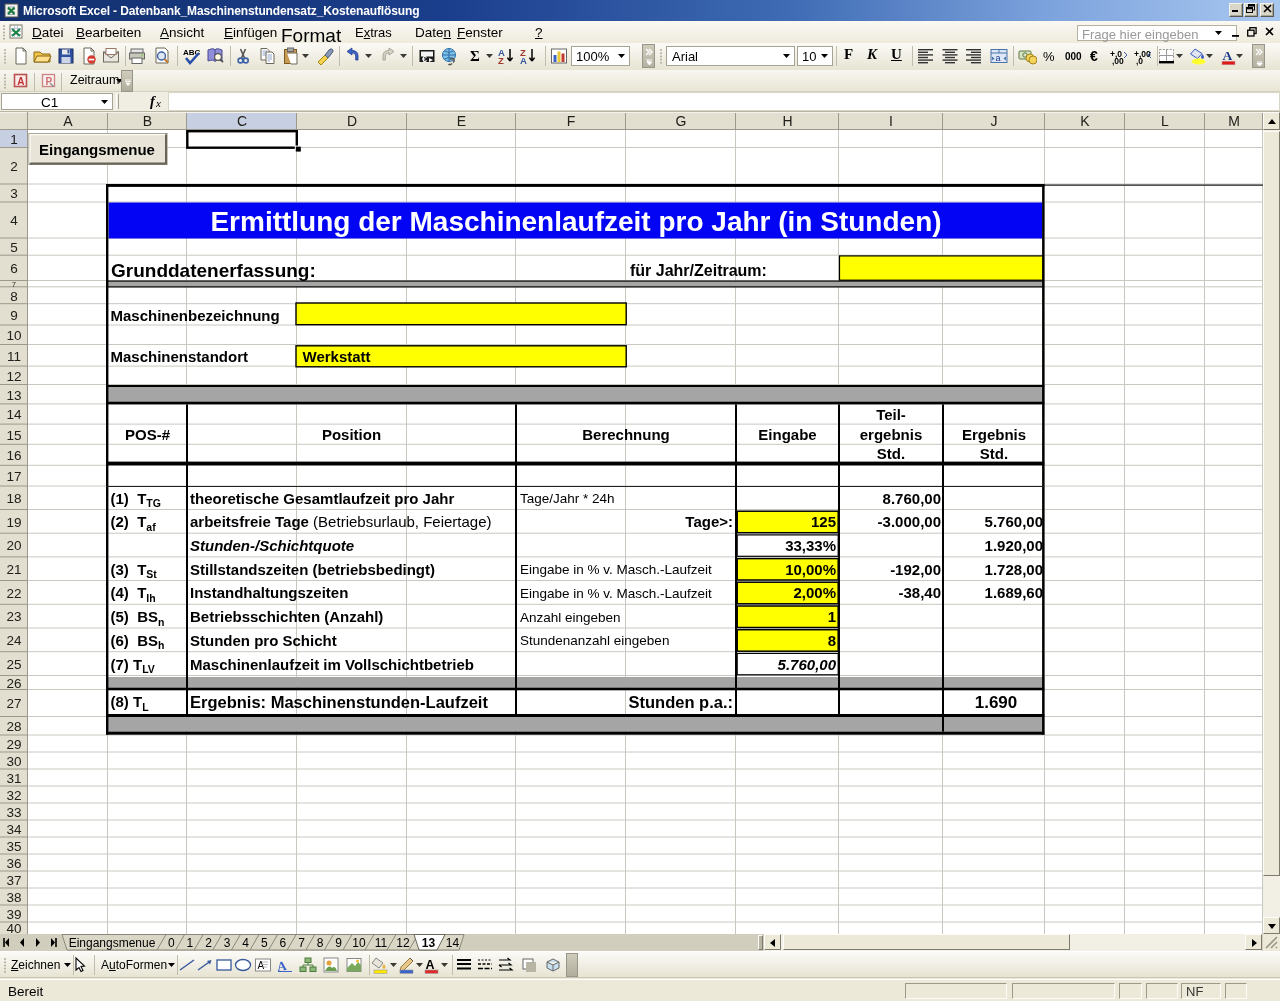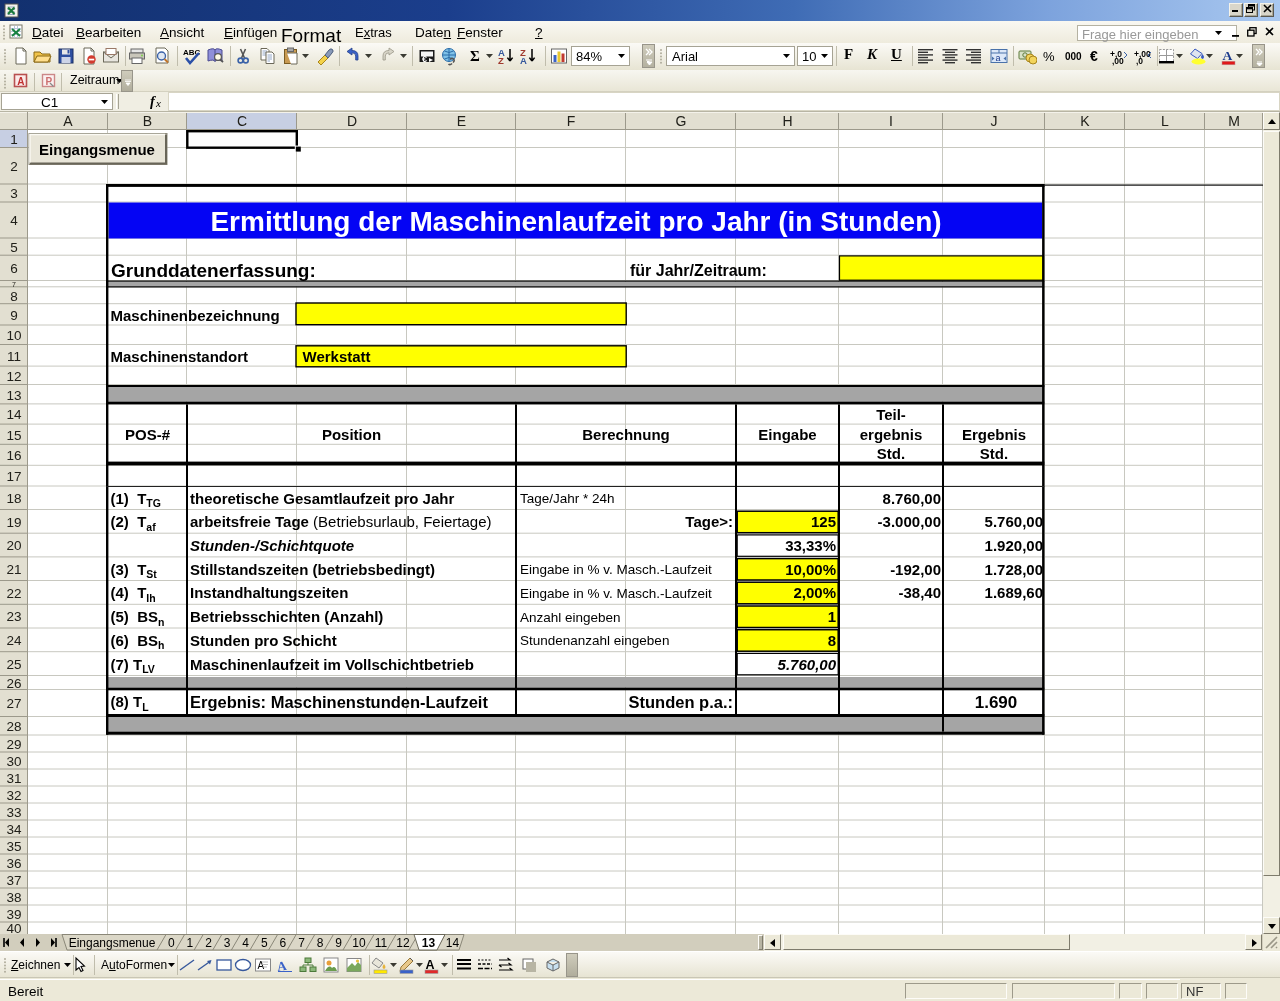--- a/index.html
+++ b/index.html
@@ -7,20 +7,21 @@
 .sep{position:absolute;width:1px;background:#c0bdac;top:3px;height:20px}
 .vsep2{position:absolute;width:1px;background:#c0bdac;top:3px;height:18px}
 </style></head><body>
 <div class="ab" style="left:0;top:0;width:1280px;height:21px;background:linear-gradient(90deg,#12306e 0%,#1b3e8c 35%,#3f6cb5 62%,#7da3dd 82%,#a9c8f0 100%)">
 <svg class="ab" style="left:4px;top:3px" width="15" height="15">
       <rect x="0" y="0" width="15" height="15" fill="#fff" opacity="0"></rect>
       <rect x="1" y="1" width="13" height="13" fill="#f4f4ec" stroke="#555"></rect>
       <path d="M3.5,4 L11,4 M3.5,6.5 L11,6.5 M3.5,9 L11,9 M3.5,11.5 L11,11.5" stroke="#9aa7c0" stroke-width="1"></path>
       <path d="M4,4.5 L10.5,11 M10.5,4.5 L4,11" stroke="#1a7a3c" stroke-width="2.2"></path>
     </svg>
+<span class="ab" style="left:23px;top:3.5px;font-size:12px;font-weight:bold;color:#fff;letter-spacing:-0.12px">Microsoft Excel - Datenbank_Maschinenstundensatz_Kostenauflösung</span>
     <div class="ab" style="left:1229px;top:3px;width:14px;height:13.5px;background:#d9d6ca;border:1px solid;border-color:#f5f3ea #5a5850 #5a5850 #f5f3ea;box-shadow:inset -1px -1px 0 #a8a595;font-size:10px;text-align:center;line-height:12px;font-weight:bold;color:#000"><svg width="8" height="9">
         <rect x="0" y="6" width="6" height="2" fill="#000"></rect>
       </svg></div>
     <div class="ab" style="left:1243.5px;top:3px;width:14px;height:13.5px;background:#d9d6ca;border:1px solid;border-color:#f5f3ea #5a5850 #5a5850 #f5f3ea;box-shadow:inset -1px -1px 0 #a8a595;font-size:10px;text-align:center;line-height:12px;font-weight:bold;color:#000"><svg width="9" height="9">
         <rect x="2.5" y="0.5" width="6" height="5.5" fill="none" stroke="#000"></rect>
         <rect x="2.5" y="0.5" width="6" height="2" fill="#000"></rect>
         <rect x="0.5" y="3.5" width="6" height="5" fill="#d9d6ca" stroke="#000"></rect>
         <rect x="0.5" y="3.5" width="6" height="1.8" fill="#000"></rect>
       </svg></div>
     <div class="ab" style="left:1260px;top:3px;width:14px;height:13.5px;background:#d9d6ca;border:1px solid;border-color:#f5f3ea #5a5850 #5a5850 #f5f3ea;box-shadow:inset -1px -1px 0 #a8a595;font-size:10px;text-align:center;line-height:12px;font-weight:bold;color:#000"><svg width="9" height="9">
@@ -188,21 +189,21 @@
       <path d="M13,3 V15 M13,15 l-2.6,-3.4 M13,15 l2.6,-3.4" stroke="#000" stroke-width="1.5"></path>
     </svg>
     <div class="sep" style="left:544.5px"></div>
     <svg class="tbtn" style="left:548.5px" width="20" height="20" viewBox="0 0 20 20">
       <rect x="2.5" y="3" width="15" height="14" fill="#fff" stroke="#666"></rect>
       <rect x="4.5" y="9" width="3" height="7" fill="#3a62c8"></rect>
       <rect x="8.5" y="5.5" width="3" height="10.5" fill="#e8c832"></rect>
       <rect x="12.5" y="7.5" width="3" height="8.5" fill="#c23a2e"></rect>
     </svg>
     <div class="ab" style="left:571px;top:3px;width:59px;height:20px;background:#fff;border:1px solid #a6a394">
-      <span style="position:absolute;left:4px;top:2px;font-size:13px">84%</span>
+      <span style="position:absolute;left:4px;top:2px;font-size:13px">100%</span>
       <div style="position:absolute;right:1px;top:1px;width:13px;height:16px;background:#fff">
         <svg style="position:absolute;left:3px;top:6px" width="8" height="5">
           <path d="M0,0 H7 L3.5,4 Z" fill="#000"></path>
         </svg>
       </div>
     </div>
     <div class="ab" style="left:642px;top:1px;width:13px;height:24px;background:linear-gradient(#cfccbc,#b4b1a0);border:1px solid #98958a">
       <svg style="position:absolute;left:2px;top:3px" width="9" height="18">
         <path d="M1,1 l3,3 l-3,3 M4,1 l3,3 l-3,3" stroke="#fff" stroke-width="1.3" fill="none"></path>
         <path d="M1,12 h6 M4.5,13.5 l-2.5,0 M2,14 h5 l-2.5,3 Z" fill="#fff" stroke="#fff"></path>
@@ -805,21 +806,21 @@
     </svg>
     <svg class="tbtn" style="left:519px" width="20" height="20" viewBox="0 0 20 20">
       <rect x="4" y="4" width="10" height="10" fill="#fff" stroke="#666"></rect>
       <rect x="7" y="7" width="10" height="10" fill="#b8b5a4"></rect>
     </svg>
     <svg class="tbtn" style="left:542.5px" width="20" height="20" viewBox="0 0 20 20">
       <path d="M4,7 L10,4 L16,7 L16,13 L10,16 L4,13 Z M4,7 L10,10 L16,7 M10,10 V16" fill="#c8e0f0" stroke="#666"></path>
     </svg>
     <div class="ab" style="left:566px;top:1px;width:12px;height:24px;background:linear-gradient(#cfccbc,#b0ad9c);border:1px solid #98958a"></div>
   </div>
-<div class="ab" style="left:0;top:978.5px;width:1180px;height:22.5px;background:#ece9d8;border-top:1px solid #fff">
+<div class="ab" style="left:0;top:978.5px;width:1280px;height:22.5px;background:#ece9d8;border-top:1px solid #fff">
 <span class="ab" style="left:8px;top:4px;font-size:13.5px">Bereit</span>
     <div class="ab" style="left:905px;top:3px;width:102px;height:16px;border:1px solid;border-color:#9d9a8a #fdfcf8 #fdfcf8 #9d9a8a"></div>
     <div class="ab" style="left:1012px;top:3px;width:103px;height:16px;border:1px solid;border-color:#9d9a8a #fdfcf8 #fdfcf8 #9d9a8a"></div>
     <div class="ab" style="left:1119px;top:3px;width:23px;height:16px;border:1px solid;border-color:#9d9a8a #fdfcf8 #fdfcf8 #9d9a8a"></div>
     <div class="ab" style="left:1146px;top:3px;width:32px;height:16px;border:1px solid;border-color:#9d9a8a #fdfcf8 #fdfcf8 #9d9a8a"></div>
     <div class="ab" style="left:1181px;top:3px;width:40px;height:16px;border:1px solid;border-color:#9d9a8a #fdfcf8 #fdfcf8 #9d9a8a"></div>
     <div class="ab" style="left:1225px;top:3px;width:22px;height:16px;border:1px solid;border-color:#9d9a8a #fdfcf8 #fdfcf8 #9d9a8a"></div>
     <span class="ab" style="left:1186px;top:4px;font-size:13px;color:#333">NF</span>
   </div>
 </body></html>

